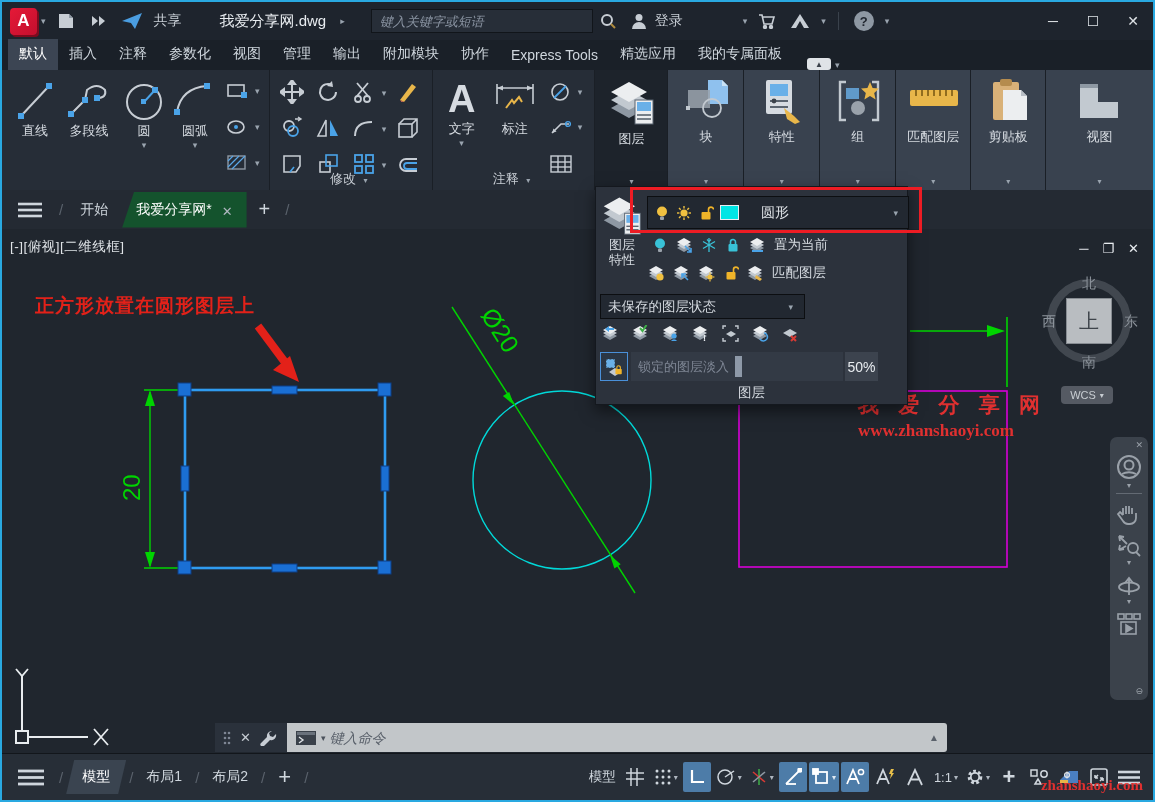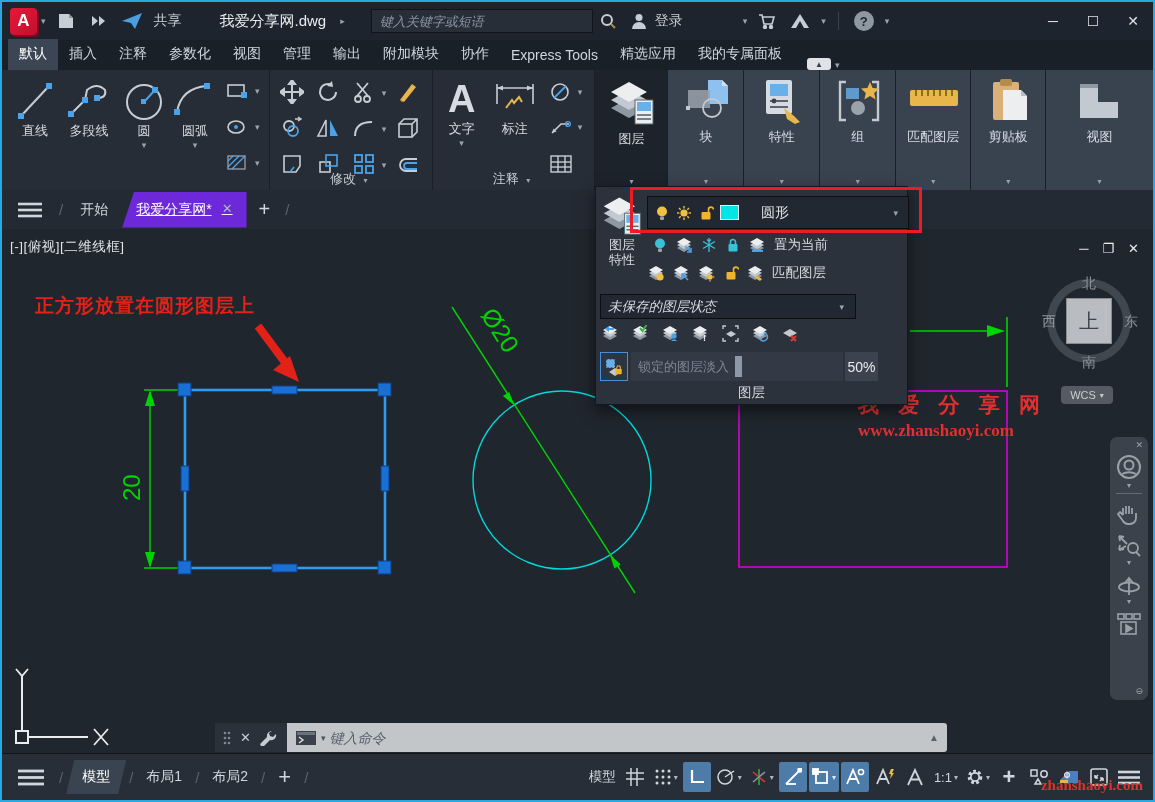--- a/index.html
+++ b/index.html
@@ -33,21 +33,21 @@
   .rpanel.light { background:#39424f; }
   .rpanel.dark { background:#1d232b; }
   .rpanel-footer { position:absolute; left:0; right:0; bottom:2px; text-align:center; color:#c7cdd4; font-size:13px; }
   .rpanel-footer .caret { font-size:8px; }
   .bigbtn { display:flex; flex-direction:column; align-items:center; color:#d6dbe1; font-size:13px; }
   .panel-label { position:absolute; left:0; right:0; text-align:center; color:#d6dbe1; font-size:13px; top:58px; }
   .panel-caret { position:absolute; left:0; right:0; bottom:4px; text-align:center; color:#9aa4af; font-size:8px; }
   
   .filetabs { position:absolute; left:2px; top:190px; right:2px; height:39px; background:#242a33; display:flex; align-items:center; }
   .ftab { color:#cfd6dd; font-size:14px; padding:9px 14px; }
-  .ftab.active { background:#6d28d9; color:#fff; clip-path:polygon(12px 0,100% 0,100% 100%,0 100%); display:flex; align-items:flex-start; gap:10px;text-decoration:underline; }
+  .ftab.active { background:#14532d; color:#fff; clip-path:polygon(12px 0,100% 0,100% 100%,0 100%); display:flex; align-items:flex-end; gap:10px; }
   .slash { color:#5a626c; font-size:15px; margin:0 3px; }
   
   .canvas { position:absolute; left:2px; top:229px; right:2px; bottom:49px; background:#20262e; }
   .vp-label { position:absolute; left:8px; top:9px; color:#dfe3e7; font-size:13.5px; letter-spacing:.5px; }
   .vp-controls { position:absolute; right:14px; top:12px; color:#e8ecf0; font-size:13px; display:flex; gap:14px; }
   .annotation { position:absolute; left:33px; top:64px; color:#e32119; font-weight:bold; font-size:19px; letter-spacing:1px; }
   .wm1 { position:absolute; left:856px; top:162px; color:#e03030; font-weight:bold; font-size:21px; letter-spacing:7px; font-family:"Liberation Serif","DejaVu Serif",serif; }
   .wm2 { position:absolute; left:856px; top:192px; color:#e03030; font-weight:bold; font-size:17px; font-family:"Liberation Serif","DejaVu Serif",serif; }
   
   .vc-ring { position:absolute; left:1045px; top:50px; width:84px; height:84px; border-radius:50%; border:8px solid rgba(150,157,166,.28); }
@@ -65,21 +65,21 @@
   .cmd-main { width:660px; background:#c2c6c9; border-radius:0 3px 3px 0; display:flex; align-items:center; padding:0 8px; }
   .cmd-input { flex:1; background:transparent; border:none; outline:none; font-style:italic; font-size:14px; color:#4a515b; }
   .cmd-input::placeholder { color:#5a616b; font-style:italic; }
   
   .flyout { position:absolute; left:595px; top:186px; width:313px; height:219px; background:#2c323c; border:1px solid #14181e; box-shadow:0 6px 14px rgba(0,0,0,.5); z-index:6; }
   .fly-combo { position:absolute; left:51px; top:9px; width:262px; height:33px; background:#222831; border:1px solid #0c0e11; display:flex; align-items:center; gap:6px; padding:0 6px; }
   .fly-combo .name { color:#dfe3e7; font-size:14px; flex:1; margin-left:16px; }
   .swatch { width:19px; height:15px; background:#00e5e5; border:1px solid #e8ecf0; }
   .red-hi { position:absolute; left:630px; top:187px; width:292px; height:46px; border:3px solid #ed1c24; z-index:9; pointer-events:none; }
   .fly-row { position:absolute; display:flex; align-items:center; gap:8px; color:#d6dbe1; font-size:13.5px; }
-  .state-combo { position:absolute; left:4px; top:107px; width:256px; height:25px; background:#222831; border:1px solid #0c0e11; display:flex; align-items:center; padding:0 7px; color:#d6dbe1; font-size:13.5px;font-style:italic; }
+  .state-combo { position:absolute; left:4px; top:107px; width:205px; height:25px; background:#222831; border:1px solid #0c0e11; display:flex; align-items:center; padding:0 7px; color:#d6dbe1; font-size:13.5px; }
   .fade-ico { position:absolute; left:4px; top:165px; width:28px; height:29px; border:1px solid #4a90d9; background:#2b3644; display:flex; align-items:center; justify-content:center; }
   .fade-track { position:absolute; left:35px; top:165px; width:212px; height:29px; background:#333a45; display:flex; align-items:center; }
   .fade-track .lbl { color:#7e8694; font-size:13px; margin-left:7px; }
   .fade-cursor { width:7px; height:21px; background:#8e99a8; margin-left:6px; }
   .fade-val { position:absolute; left:249px; top:165px; width:33px; height:29px; background:#3c434e; color:#e8ecf0; font-size:14px; display:flex; align-items:center; justify-content:center; }
   .fly-title { position:absolute; left:0; right:0; top:197px; text-align:center; color:#d6dbe1; font-size:13.5px; }
   
   .statusbar { position:absolute; left:2px; bottom:2px; right:2px; height:47px; background:#272e37; border-top:1px solid #12161b; display:flex; align-items:center; }
   .ltab { color:#cfd6dd; font-size:14px; padding:8px 10px; }
   .ltab.active { background:#3a4450; color:#fff; clip-path:polygon(8px 0,100% 0,calc(100% - 8px) 100%,0 100%); padding:8px 16px; }

